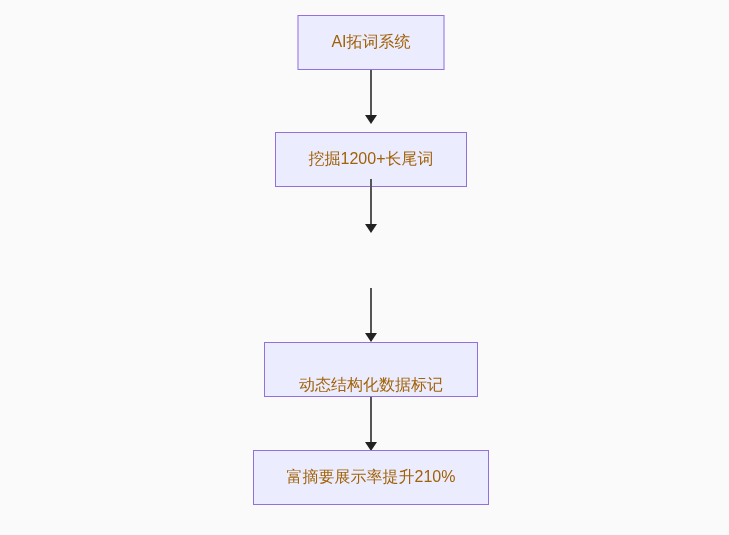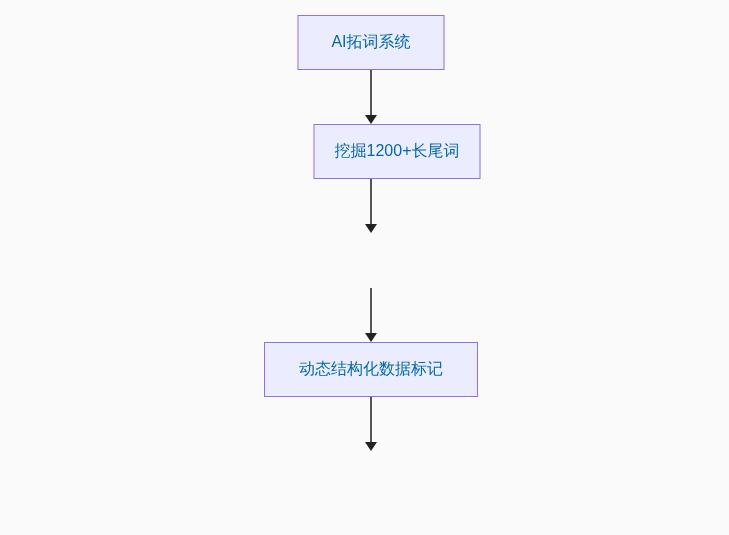--- a/index.html
+++ b/index.html
@@ -15,31 +15,31 @@
     overflow: hidden;
   }
   .node {
     position: absolute;
     left: 371px;
     transform: translateX(-50%);
     height: 55px;
     box-sizing: border-box;
     background: #ececff;
     border: 1px solid #9370db;
-    color: #0369a1;
+    color: #a16207;
     font-size: 16px;
     display: flex;
     align-items: center;
     justify-content: center;
     white-space: nowrap;
   }
   .n1 { top: 15px;  width: 147px; }
-  .n2 { top: 124px; width: 167px; margin-left: 26px; }
+  .n2 { top: 132px; width: 192px; }
   .n3 { top: 233px; width: 222px; }
-  .n4 { top: 342px; width: 214px; }
+  .n4 { top: 342px; width: 214px; align-items: flex-end; }
   .n5 { top: 450px; width: 236px; }
 
   .edge {
     position: absolute;
     left: 371px;
     transform: translateX(-50%);
     width: 14px;
     height: 54px;
     display: flex;
     flex-direction: column;
@@ -93,14 +93,17 @@
 
   <div class="node n4">
     <span>动态结构化数据标记</span>
   </div>
 
   <div class="edge e4">
     <div class="line"></div>
     <div class="head"></div>
   </div>
 
+  <div class="node n5">
+    <span>富摘要展示率提升210%</span>
+  </div>
 
 </div>
 
 </body></html>

